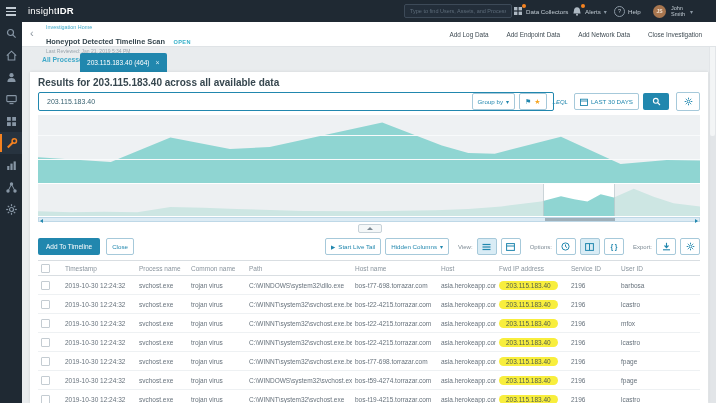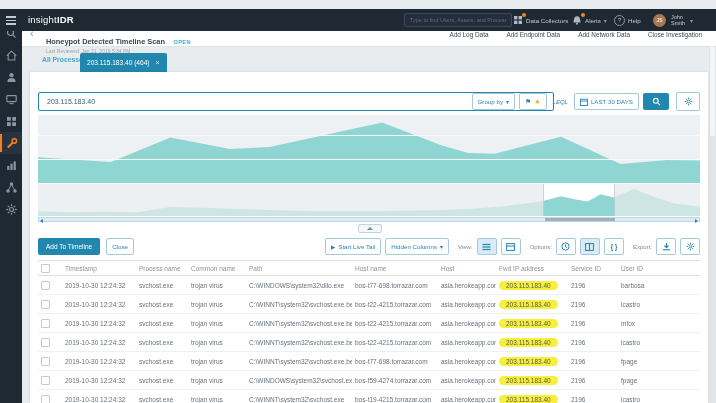--- a/index.html
+++ b/index.html
@@ -1,20 +1,20 @@
 <!DOCTYPE html>
 <html><head>
 <meta charset="utf-8">
 <style>
   html,body{margin:0;padding:0;}
   body{width:716px;height:403px;position:relative;overflow:hidden;background:#e9ecee;
        font-family:"Liberation Sans","DejaVu Sans",sans-serif;color:#4a545c;}
 
   
-  .topnav{position:absolute;left:0;top:0;width:716px;height:22px;background:#1f2933;z-index:30;margin-top:9px;}
+  .topnav{position:absolute;left:0;top:0;width:716px;height:22px;background:#1f2933;z-index:30;}
   .burger{position:absolute;left:6px;top:7px;width:10px;cursor:pointer;}
   .burger i{display:block;height:1.5px;background:#c3ccd4;margin-bottom:2px;}
   .brand{position:absolute;left:28px;top:5px;font-size:9.5px;color:#fff;letter-spacing:.2px;}
   .brand b{font-weight:bold;}
   .navsearch{position:absolute;left:404px;top:4px;width:96px;height:12px;background:#232e3a;
      border:1px solid #3d4a58;border-radius:2px;color:#cfd8df;font-size:5.5px;padding:0 5px;outline:none;}
   .navsearch::placeholder{color:#5d6c7a;}
   .navitem{position:absolute;top:0;height:22px;display:flex;align-items:center;gap:3px;
      color:#c2ccd4;font-size:6.2px;cursor:pointer;}
   .navicon{position:relative;display:inline-flex;}
@@ -251,20 +251,21 @@
 
 <div class="tabstrip">
   <span class="tab-link">All Processes</span>
   <span class="tab-active">
     <span>203.115.183.40 (464)</span>
     <span class="tab-x">×</span>
   </span>
 </div>
 
 <div class="card">
+  <div class="card-title">Results for 203.115.183.40 across all available data</div>
 
   <div class="qrow">
     <input class="query" type="text" value="203.115.183.40" style="">
     <div class="qbtns">
       <span class="btn-outline">
           <span>Group by</span>
           <span class="chev" style="color:#2187ae;">▾</span>
         </span>
       <span class="btn-outline">
           <span class="glyph-flag">⚑</span>

